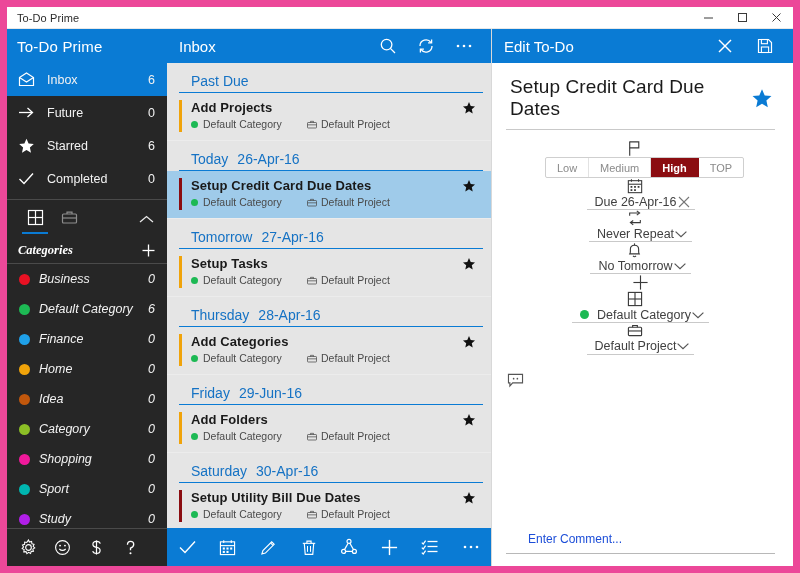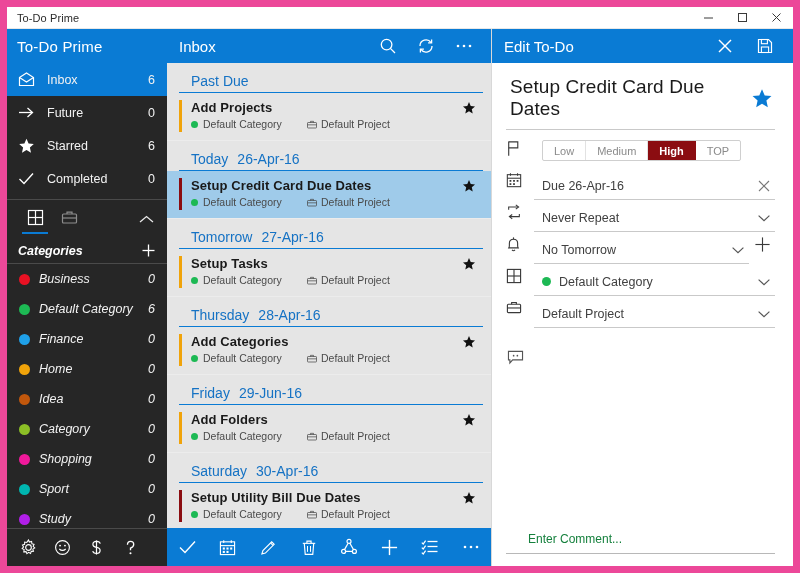--- a/index.html
+++ b/index.html
@@ -86,20 +86,21 @@
     content: ""; position: absolute; left: 4px; right: 4px; bottom: 0;
     height: 2px; background: #0a7bd4;
   }
   .sb-tabs-spacer { flex: 1; }
   .sb-chevron { color: #e8e8e8; display: flex; align-items: center; }
 
   .sb-cat-head {
     height: 26px; display: flex; align-items: center;
     padding: 0 11px 0 11px;
     border-bottom: 1px solid #4a4a4a;
+    font-family: Liberation Serif, serif;
   }
   .sb-cat-title {
     flex: 1; font-size: 12.5px; font-style: italic; font-weight: bold;
     color: #ffffff;
   }
   .sb-cat-plus { color: #ffffff; display: flex; align-items: center; }
 
   .sb-cats { flex: 1; overflow: hidden; }
   .sb-cat {
     height: 30px; display: flex; align-items: center;
@@ -217,22 +218,23 @@
     border-bottom: 1px solid #c9c9c9;
     margin-bottom: 10px;
   }
   .ep-todo-title {
     flex: 1; font-size: 19px; color: #1a1a1a; letter-spacing: .1px;
     padding-left: 4px;
   }
   .ep-star { color: #0a7bd4; display: flex; align-items: center; padding-right: 2px; }
 
   .ep-row {
-    display: flex; align-items: flex-start;
+    display: flex; align-items: center;
     min-height: 32px;
+    flex-direction: column;
   }
   .ep-row-ico {
     width: 28px; min-width: 28px;
     display: flex; align-items: center; justify-content: flex-start;
     color: #3a3a3a;
   }
   .ep-field {
     flex: 1; display: flex; align-items: center;
     border-bottom: 1px solid #c9c9c9;
     height: 28px; padding: 0 2px 0 8px;
@@ -266,21 +268,21 @@
 
   .ep-footer {
     min-height: 44px;
     padding: 0 18px 12px 14px;
     display: flex; align-items: flex-end;
   }
   .ep-comment-field {
     flex: 1; border-bottom: 1px solid #b8b8b8;
     padding: 0 0 6px 22px;
   }
-  .ep-comment-ph { font-size: 12px; color: #15803d; }
+  .ep-comment-ph { font-size: 12px; color: #1d4ed8; }
 </style>
 </head>
 <body>
 
 <div class="app">
 
   <div class="titlebar">
     <span class="titlebar-text">To-Do Prime</span>
     <div class="titlebar-spacer"></div>
     <div class="win-btn">

